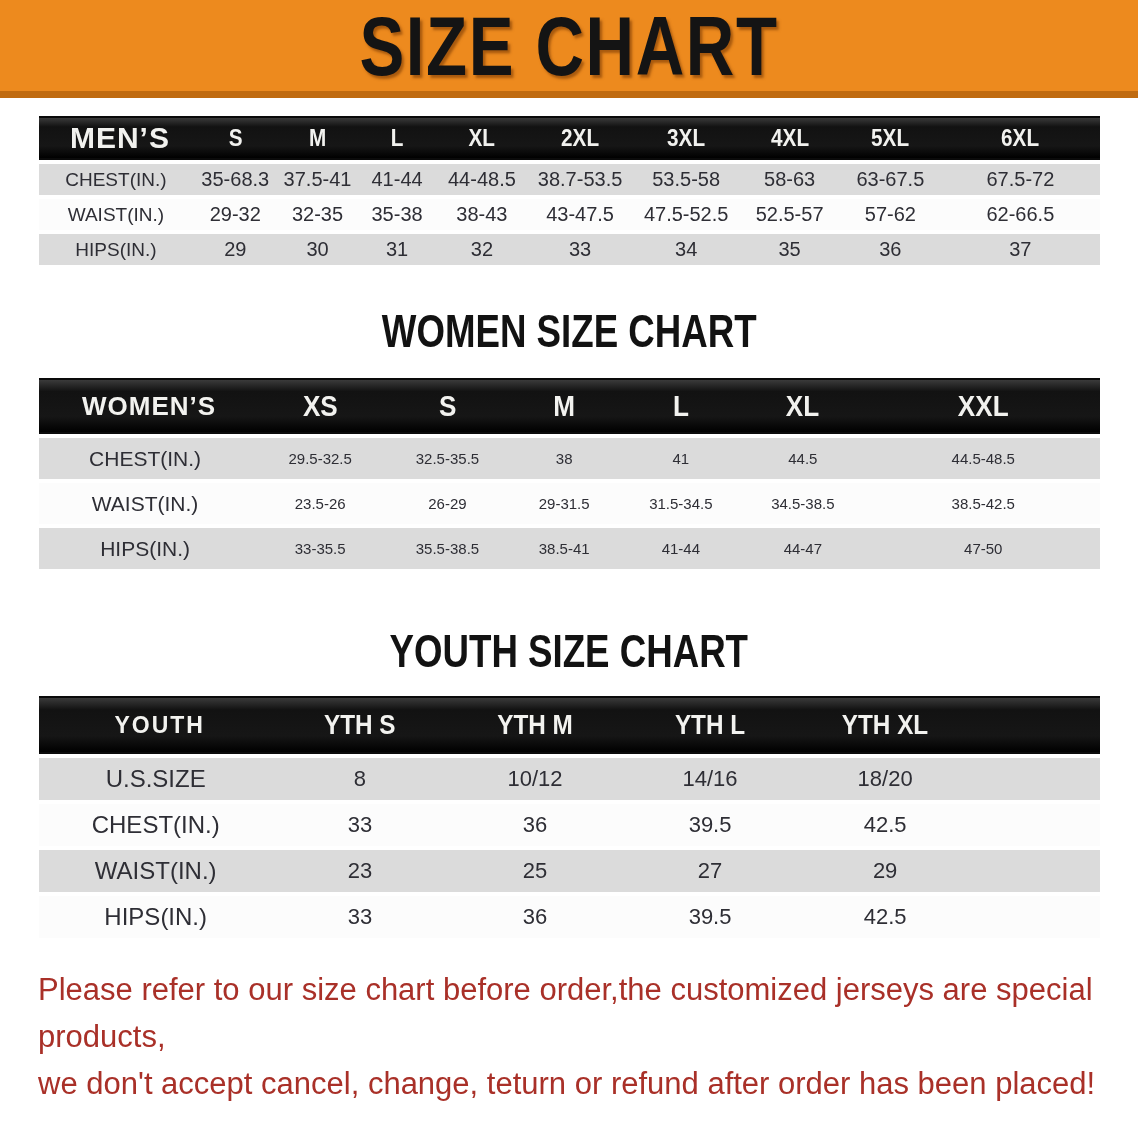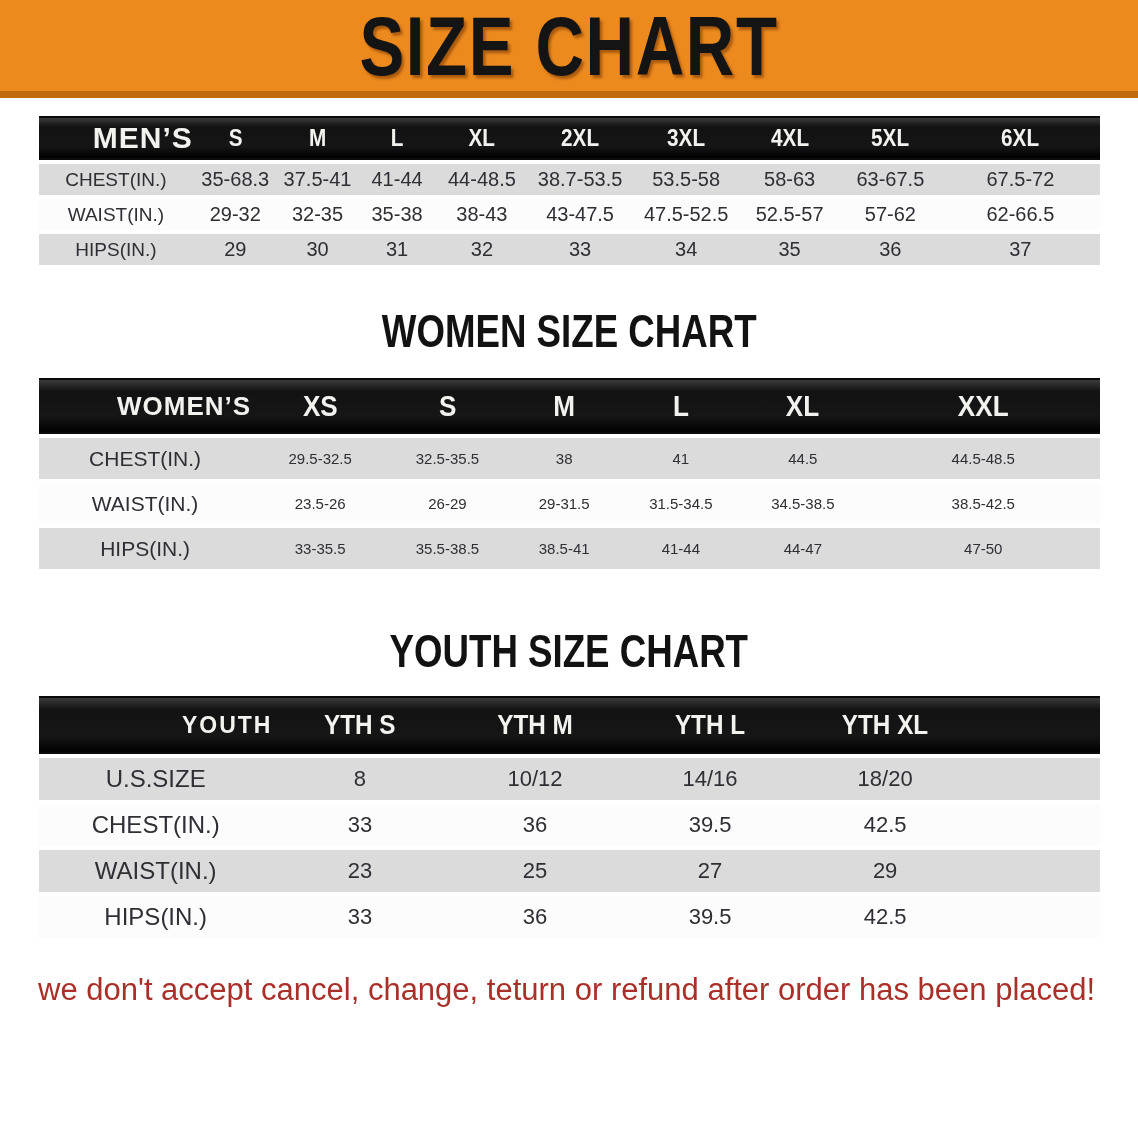--- a/index.html
+++ b/index.html
@@ -46,21 +46,21 @@
   #table-women { margin-top: 20px; }
   #table-youth { margin-top: 18px; }
 
   table.size-table th {
     background: linear-gradient(180deg, #3a3a3a 0%, #121212 22%, #161616 70%, #000000 100%);
     color: #f2f2ef; font-weight: bold; text-align: center;
     vertical-align: middle;
     border-top: 2px solid #0a0a0a;
     border-bottom: 2px solid #0a0a0a;
   }
-  table.size-table th.group-label { text-align: right; padding-left: 8px; }
+  table.size-table th.group-label { text-align: center; padding-left: 8px; }
   table.size-table th .cond { display: inline-block; transform: scaleX(0.9); white-space: nowrap; }
   table.size-table td {
     text-align: center; vertical-align: middle;
     color: #2e2e35; white-space: nowrap;
   }
   tr.row-gray  td { background: #dbdbdb; }
   tr.row-white td { background: #fcfcfc; }
 
   
   #table-men th { height: 44px; font-size: 23px; }
@@ -274,16 +274,17 @@
             <td>36</td>
             <td>39.5</td>
             <td>42.5</td>
             <td></td>
           </tr>
         </tbody>
       </table>
   </div>
 
   <div class="footnote">
+    <div>Please refer to our size chart before order,the customized jerseys are special products,</div>
     <div>we don't accept cancel, change, teturn or refund after order has been placed!</div>
   </div>
 
 </div>
 
 </body></html>

